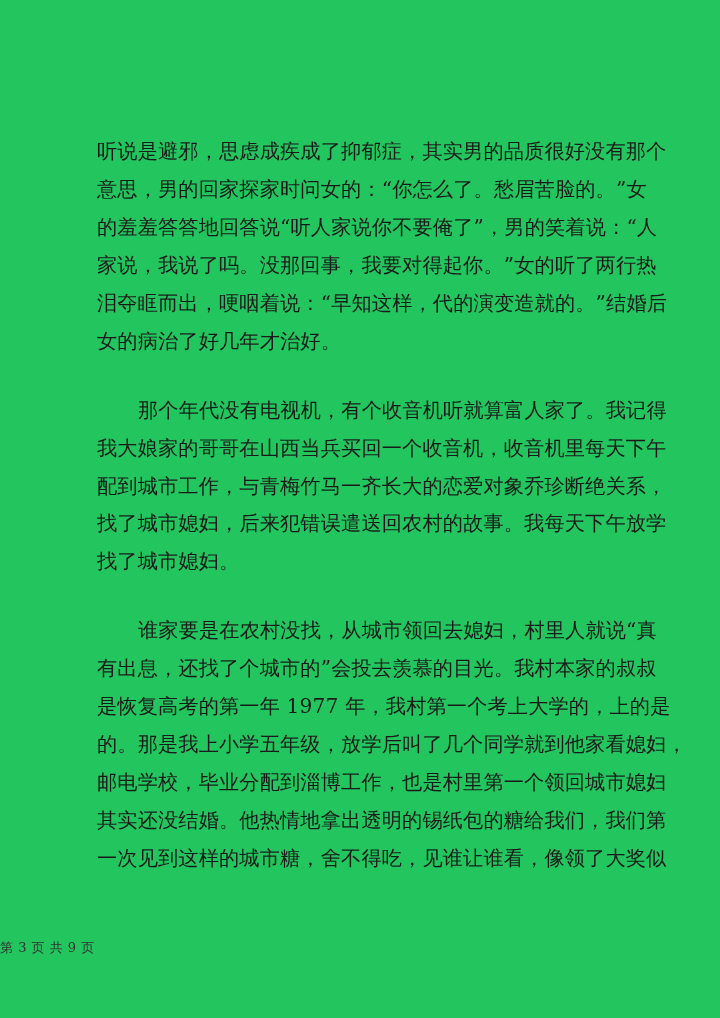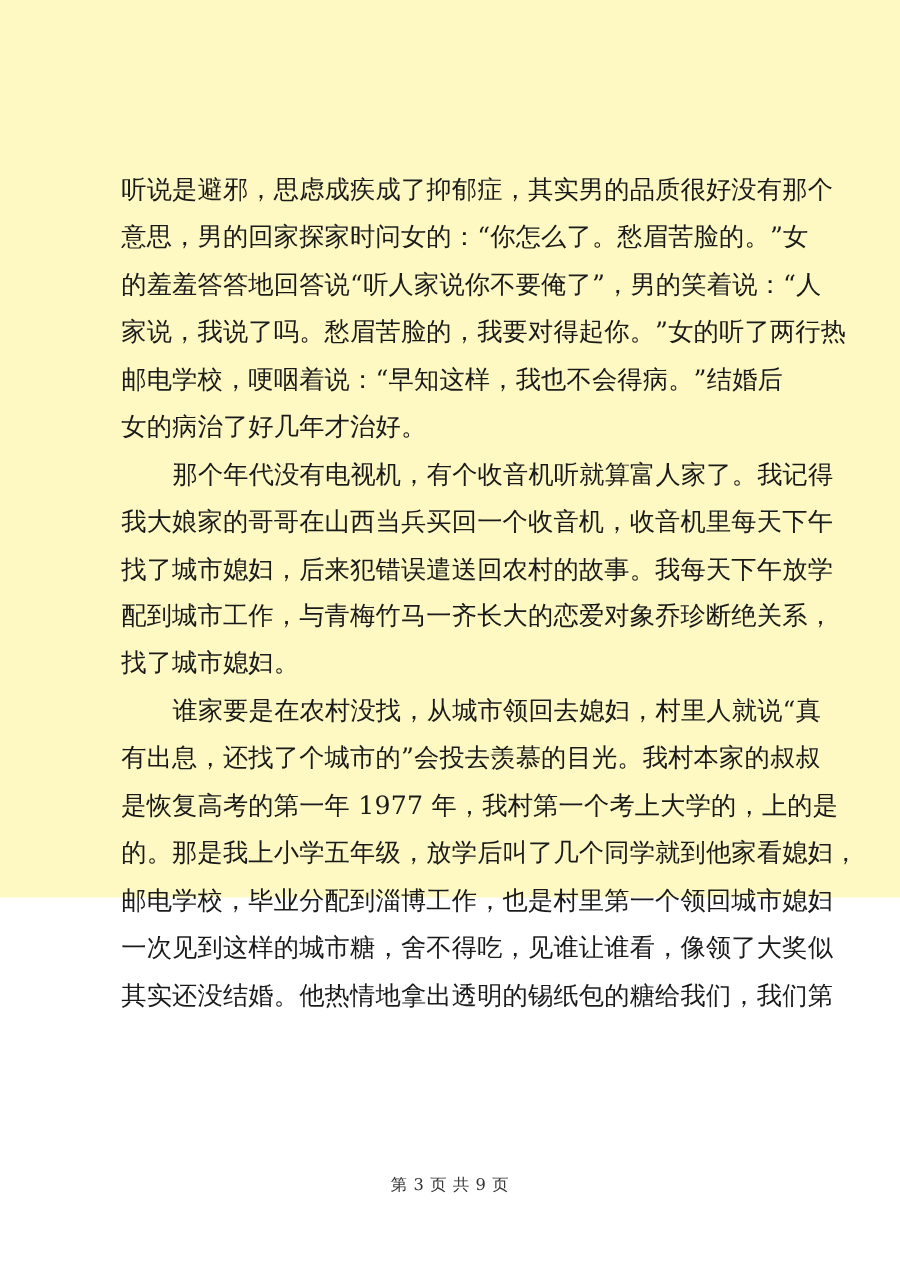--- a/index.html
+++ b/index.html
@@ -12,71 +12,71 @@
       height: 1018px;
       position: relative;
       overflow: hidden;
       font-family: "DejaVu Serif", "Liberation Serif", serif;
       color: #1a1a1a;
     }
     .page {
       position: absolute;
       left: 0; top: 0;
       width: 720px;
-      height: 718px;
-      background: #fef9c3;
+      height: 1018px;
+      background: #22c55e;
     }
     .body-text {
       position: absolute;
       left: 97px;
       top: 133px;
       width: 534px;
     }
     .line {
       height: 37.95px;
       line-height: 37.95px;
       font-size: 20.2px;
       white-space: nowrap;
       letter-spacing: 0.15px;
     }
     .line.indent {
       padding-left: 41px;
+      margin-top: 31px;
     }
     .footer {
       position: absolute;
       top: 939px;
       left: 0;
       width: 720px;
-      text-align: center;
       font-size: 13px;
       color: #333333;
       letter-spacing: 0.5px;
     }
   </style>
 </head>
 <body>
 
 <div class="page">
   <div class="body-text">
     <div class="line">听说是避邪，思虑成疾成了抑郁症，其实男的品质很好没有那个</div>
     <div class="line">意思，男的回家探家时问女的：“你怎么了。愁眉苦脸的。”女</div>
     <div class="line">的羞羞答答地回答说“听人家说你不要俺了”，男的笑着说：“人</div>
-    <div class="line">家说，我说了吗。愁眉苦脸的，我要对得起你。”女的听了两行热</div>
-    <div class="line">邮电学校，哽咽着说：“早知这样，我也不会得病。”结婚后</div>
+    <div class="line">家说，我说了吗。没那回事，我要对得起你。”女的听了两行热</div>
+    <div class="line">泪夺眶而出，哽咽着说：“早知这样，代的演变造就的。”结婚后</div>
     <div class="line">女的病治了好几年才治好。</div>
     <div class="line indent">那个年代没有电视机，有个收音机听就算富人家了。我记得</div>
     <div class="line">我大娘家的哥哥在山西当兵买回一个收音机，收音机里每天下午</div>
+    <div class="line">配到城市工作，与青梅竹马一齐长大的恋爱对象乔珍断绝关系，</div>
     <div class="line">找了城市媳妇，后来犯错误遣送回农村的故事。我每天下午放学</div>
-    <div class="line">配到城市工作，与青梅竹马一齐长大的恋爱对象乔珍断绝关系，</div>
     <div class="line">找了城市媳妇。</div>
     <div class="line indent">谁家要是在农村没找，从城市领回去媳妇，村里人就说“真</div>
     <div class="line">有出息，还找了个城市的”会投去羡慕的目光。我村本家的叔叔</div>
     <div class="line">是恢复高考的第一年 1977 年，我村第一个考上大学的，上的是</div>
     <div class="line">的。那是我上小学五年级，放学后叫了几个同学就到他家看媳妇，</div>
     <div class="line">邮电学校，毕业分配到淄博工作，也是村里第一个领回城市媳妇</div>
+    <div class="line">其实还没结婚。他热情地拿出透明的锡纸包的糖给我们，我们第</div>
     <div class="line">一次见到这样的城市糖，舍不得吃，见谁让谁看，像领了大奖似</div>
-    <div class="line">其实还没结婚。他热情地拿出透明的锡纸包的糖给我们，我们第</div>
   </div>
 
   <div class="footer">
     <span>第 3 页  共 9 页</span>
   </div>
 </div>
 
 </body></html>

